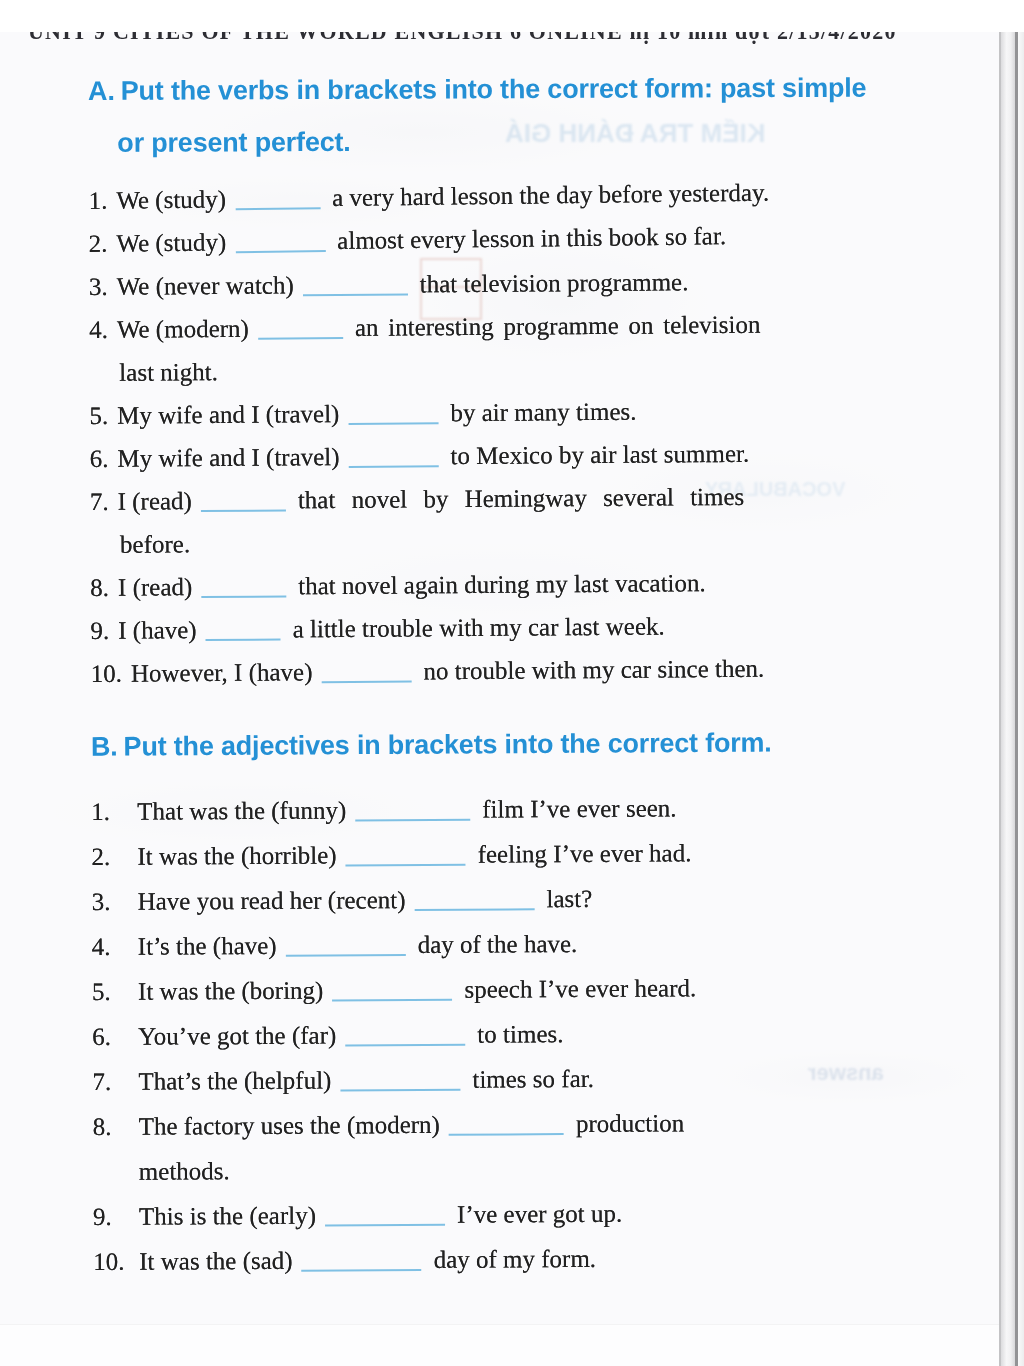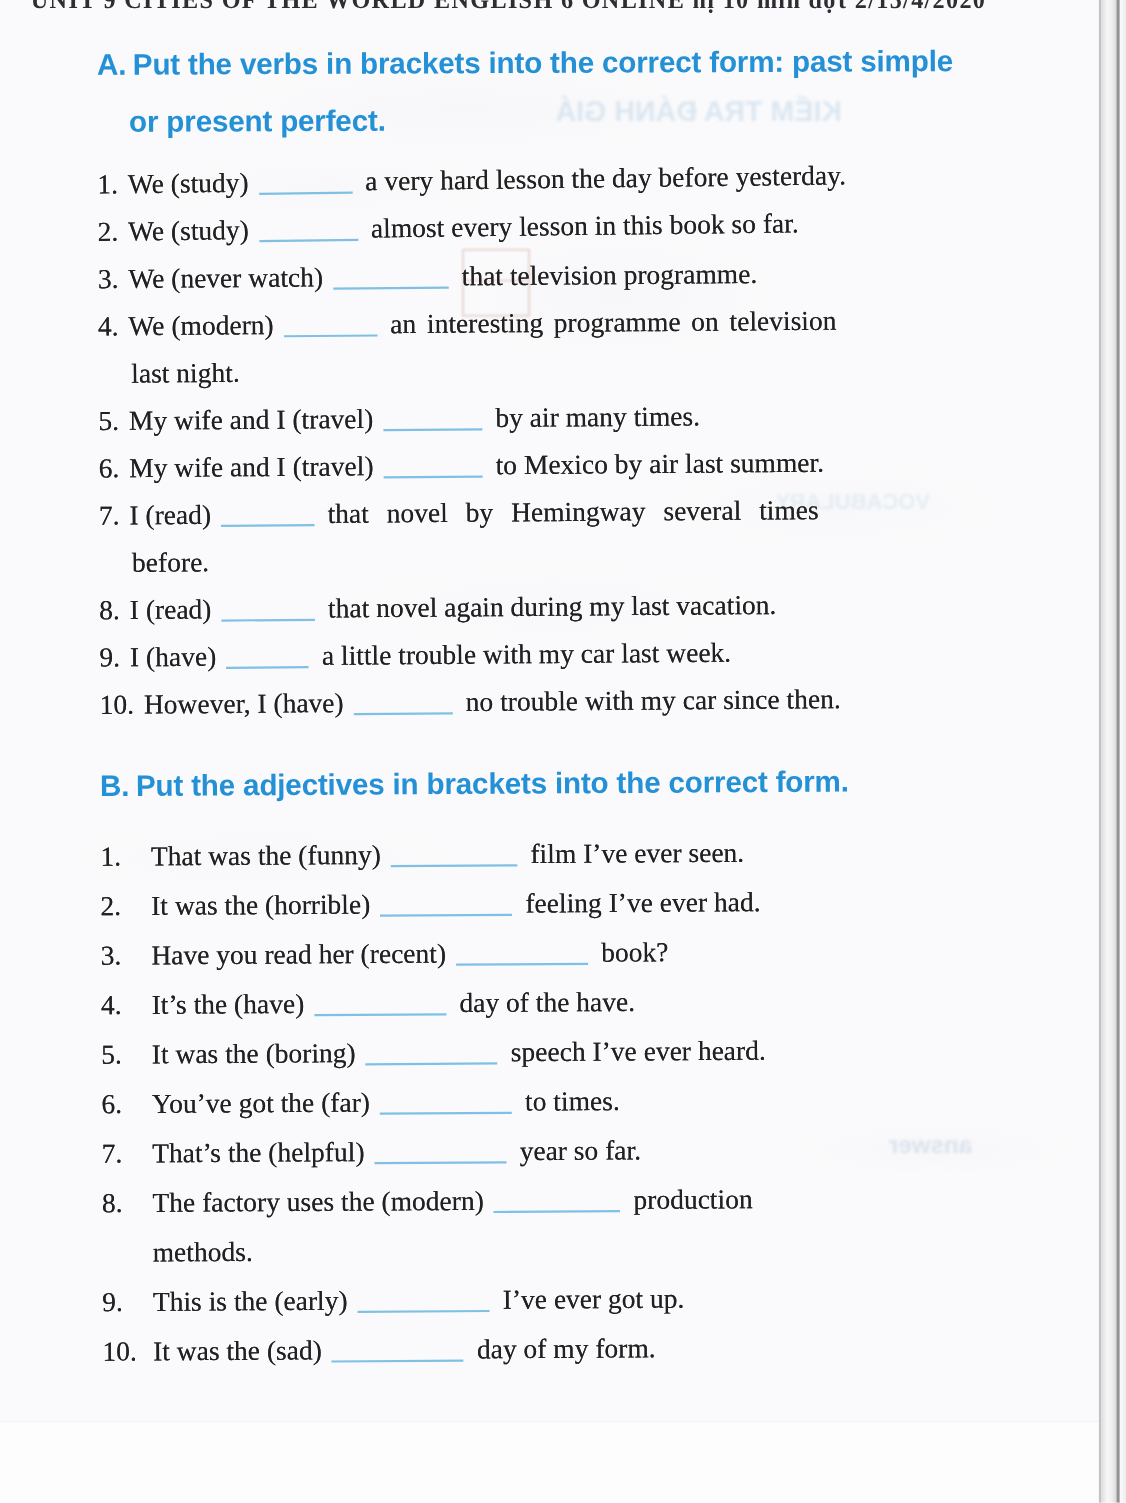--- a/index.html
+++ b/index.html
@@ -13,20 +13,21 @@
     position: absolute; inset: 0;
     background:
       radial-gradient(ellipse 340px 60px at 420px 100px, rgba(120,130,145,0.05), transparent 70%),
       radial-gradient(ellipse 260px 40px at 300px 170px, rgba(120,130,145,0.04), transparent 70%),
       radial-gradient(ellipse 220px 90px at 560px 270px, rgba(120,130,150,0.05), transparent 70%),
       radial-gradient(ellipse 240px 60px at 760px 460px, rgba(120,130,150,0.04), transparent 70%),
       radial-gradient(ellipse 280px 50px at 240px 780px, rgba(120,130,150,0.04), transparent 70%),
       radial-gradient(ellipse 300px 60px at 500px 550px, rgba(120,130,150,0.03), transparent 70%),
       radial-gradient(ellipse 200px 40px at 850px 1045px, rgba(120,130,150,0.05), transparent 70%),
       linear-gradient(#fdfdfe, #fdfdfe);
+    margin-top: 32px;
   }
   .scan-sheet {
     position: absolute; left: 0; top: 0; width: 1000px; height: 1292px;
     background: rgba(248,248,250,0.5);
     box-shadow: 0 1px 0 rgba(0,0,0,0.04);
   }
 
   
   .clip-header {
     position: absolute; top: 0; left: 28px; width: 950px; height: 13px;
@@ -146,25 +147,25 @@
       <div class="line a-line gap-top"><span class="num">8.</span><span>I (read)</span><span class="blank" style="width:85px"></span><span>that novel again during my last vacation.</span></div>
       <div class="line a-line"><span class="num">9.</span><span>I (have)</span><span class="blank" style="width:75px"></span><span>a little trouble with my car last week.</span></div>
       <div class="line a-line"><span class="num">10.</span><span>However, I (have)</span><span class="blank" style="width:90px"></span><span>no trouble with my car since then.</span></div>
     </div>
 
     <div class="head head-b"><span class="sec-label">B.</span><span>Put the adjectives in brackets into the correct form.</span></div>
 
     <div class="list-b">
       <div class="line b-line"><span class="num b-num">1.</span><span>That was the (funny)</span><span class="blank" style="width:115px"></span><span>film I’ve ever seen.</span></div>
       <div class="line b-line"><span class="num b-num">2.</span><span>It was the (horrible)</span><span class="blank" style="width:120px"></span><span>feeling I’ve ever had.</span></div>
-      <div class="line b-line"><span class="num b-num">3.</span><span>Have you read her (recent)</span><span class="blank" style="width:120px"></span><span>book?</span></div>
+      <div class="line b-line"><span class="num b-num">3.</span><span>Have you read her (recent)</span><span class="blank" style="width:120px"></span><span>last?</span></div>
       <div class="line b-line"><span class="num b-num">4.</span><span>It’s the (have)</span><span class="blank" style="width:120px"></span><span>day of the have.</span></div>
       <div class="line b-line"><span class="num b-num">5.</span><span>It was the (boring)</span><span class="blank" style="width:120px"></span><span>speech I’ve ever heard.</span></div>
       <div class="line b-line"><span class="num b-num">6.</span><span>You’ve got the (far)</span><span class="blank" style="width:120px"></span><span>to times.</span></div>
-      <div class="line b-line"><span class="num b-num">7.</span><span>That’s the (helpful)</span><span class="blank" style="width:120px"></span><span>year so far.</span></div>
+      <div class="line b-line"><span class="num b-num">7.</span><span>That’s the (helpful)</span><span class="blank" style="width:120px"></span><span>times so far.</span></div>
       <div class="line b-line"><span class="num b-num">8.</span><span>The factory uses the (modern)</span><span class="blank" style="width:115px"></span><span>production</span></div>
       <div class="line b-line wrap-b">methods.</div>
       <div class="line b-line"><span class="num b-num">9.</span><span>This is the (early)</span><span class="blank" style="width:120px"></span><span>I’ve ever got up.</span></div>
       <div class="line b-line"><span class="num b-num">10.</span><span>It was the (sad)</span><span class="blank" style="width:120px"></span><span>day of my form.</span></div>
     </div>
   </div>
 
   <div class="edge-line-1"></div>
   <div class="scroll-track"></div>
   <div class="edge-line-2"></div>

